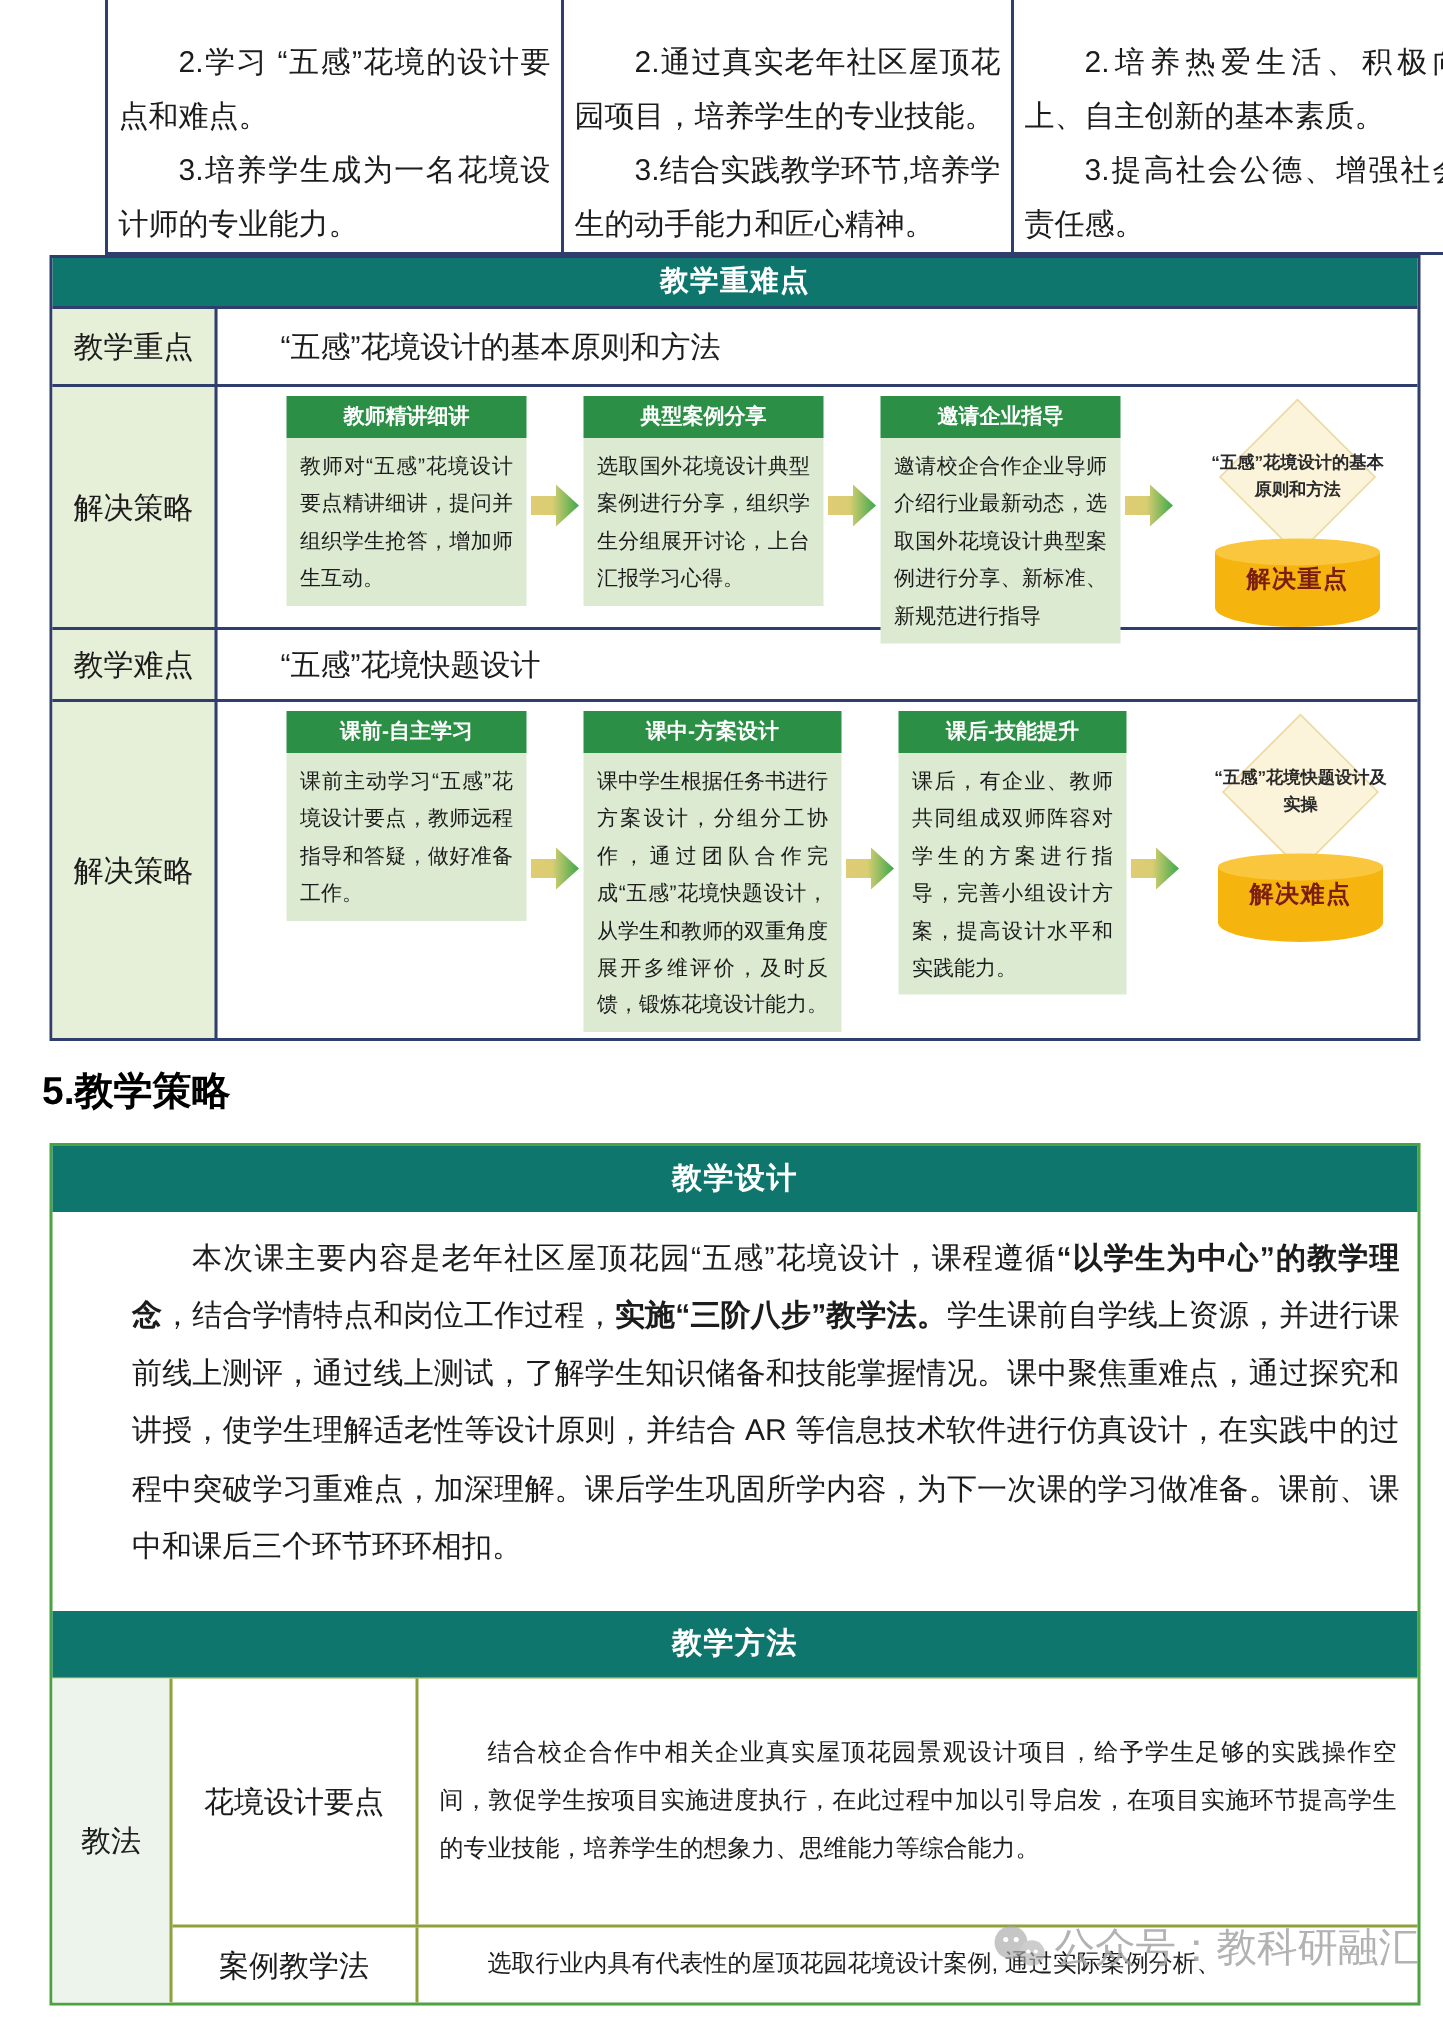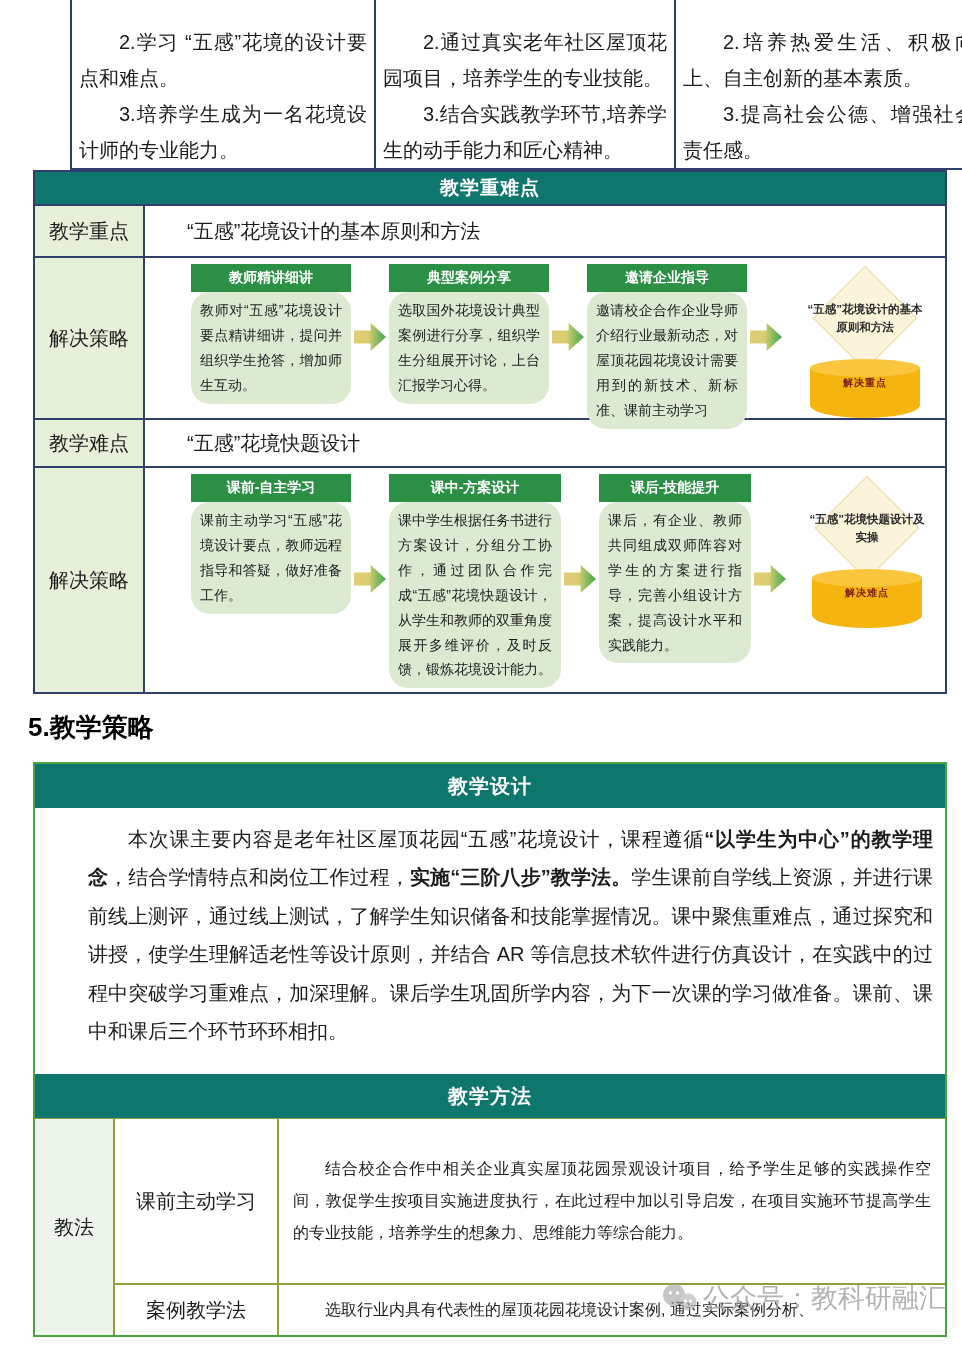--- a/index.html
+++ b/index.html
@@ -25,40 +25,40 @@
     display:flex; align-items:center; justify-content:center; font-size:20px; }
   .kt-value { flex:1; display:flex; align-items:center; padding-left:42px; font-size:20px; }
   .h52 { height:52px; } .h162 { height:162px; } .h48 { height:48px; } .h226 { height:226px; }
 
   
   .kt-flow { flex:1; display:flex; align-items:flex-start; padding:6px 0 8px 46px; }
   .step { display:flex; flex-direction:column; }
   .step-head { background:#2b8f45; color:#fff; font-weight:bold; font-size:14px;
     text-align:center; padding:5px 2px; }
   .step-body { background:#dcead2; flex:1; padding:6px 9px; font-size:14px;
-    line-height:1.78; text-align:justify; display:flex; align-items:center;border-radius:19px; }
+    line-height:1.78; text-align:justify; display:flex; align-items:center; }
   .w160 { width:160px; } .w172 { width:172px; } .w152 { width:152px; }
   .arrow { width:38px; display:flex; align-items:center; justify-content:center; align-self:center; height:100%; }
   .arrow i { display:block; width:32px; height:32px;
     background:linear-gradient(90deg,#e0cc74 0%,#d9cd72 45%,#3ca94b 100%);
     clip-path:polygon(0 30%,52% 30%,52% 6%,100% 50%,52% 94%,52% 70%,0 70%); }
   .result { flex:1; display:flex; flex-direction:column; align-items:center; justify-content:center; }
   .diamond-wrap { position:relative; width:150px; height:108px;
     display:flex; align-items:center; justify-content:center; }
   .diamond-bg { position:absolute; left:50%; top:50%; width:74px; height:74px;
     transform:translate(-50%,-50%) rotate(45deg);
     background:#fbf3da; border:1px solid #ecd9a0; }
   .diamond-text { position:relative; width:120px; text-align:center; font-size:11.5px;
     font-weight:bold; line-height:1.6; color:#2a2a2a; }
   .cylinder { position:relative; width:110px; height:50px; margin-top:-4px;
     background:#f6b40f; border-radius:0 0 55px 55px / 0 0 13px 13px; }
   .cyl-top { position:absolute; left:0; top:-9px; width:110px; height:18px;
     background:#fac63d; border-radius:50%; }
   .cyl-text { position:absolute; left:0; top:8px; width:110px; text-align:center;
-    font-size:10px; font-weight:bold; color:#7c1d12; letter-spacing:1px; }
+    font-size:16px; font-weight:bold; color:#7c1d12; letter-spacing:1px; }
 
   
   .section-heading { position:absolute; left:28px; top:710px; font-size:26px;
     font-weight:bold; color:#000; }
 
   
   .design-table { position:absolute; left:33px; top:762px; width:914px;
     border:2px solid #49a33e; background:#fff; }
   .band-lg { height:44px; line-height:44px; font-size:20px; letter-spacing:1px; }
   .design-paragraph { padding:12px 12px 24px 12px; font-size:20px; line-height:1.92;
@@ -127,21 +127,21 @@
           <div class="step-body">
               <span>选取国外花境设计典型案例进行分享，组织学生分组展开讨论，上台汇报学习心得。</span>
             </div>
         </div>
         <div class="arrow">
             <i></i>
           </div>
         <div class="step w160">
           <div class="step-head">邀请企业指导</div>
           <div class="step-body">
-              <span>邀请校企合作企业导师介绍行业最新动态，对屋顶花园花境设计需要用到的新技术、新标准、课前主动学习</span>
+              <span>邀请校企合作企业导师介绍行业最新动态，选取国外花境设计典型案例进行分享、新标准、新规范进行指导</span>
             </div>
         </div>
         <div class="arrow">
             <i></i>
           </div>
         <div class="result">
           <div class="diamond-wrap">
             <i class="diamond-bg"></i>
             <span class="diamond-text">“五感”花境设计的基本原则和方法</span>
           </div>
@@ -206,21 +206,21 @@
 
   <div class="design-table">
     <div class="band band-lg">教学设计</div>
     <div class="design-paragraph"><span>本次课主要内容是老年社区屋顶花园“五感”花境设计，课程遵循</span><span class="b">“以学生为中心”的教学理念</span><span>，结合学情特点和岗位工作过程，</span><span class="b">实施“三阶八步”教学法。</span><span>学生课前自学线上资源，并进行课前线上测评，通过线上测试，了解学生知识储备和技能掌握情况。课中聚焦重难点，通过探究和讲授，使学生理解适老性等设计原则，并结合 AR 等信息技术软件进行仿真设计，在实践中的过程中突破学习重难点，加深理解。课后学生巩固所学内容，为下一次课的学习做准备。课前、课中和课后三个环节环环相扣。</span></div>
 
     <div class="band band-lg">教学方法</div>
     <div class="methods-body">
       <div class="group-cell">教法</div>
       <div class="methods-rows">
         <div class="m-row mh164">
-          <div class="m-name">课前主动学习</div>
+          <div class="m-name">花境设计要点</div>
           <div class="m-desc">
               <span>结合校企合作中相关企业真实屋顶花园景观设计项目，给予学生足够的实践操作空间，敦促学生按项目实施进度执行，在此过程中加以引导启发，在项目实施环节提高学生的专业技能，培养学生的想象力、思维能力等综合能力。</span>
             </div>
         </div>
         <div class="m-row mh52">
           <div class="m-name">案例教学法</div>
           <div class="m-desc">
               <span>选取行业内具有代表性的屋顶花园花境设计案例, 通过实际案例分析、</span>
             </div>
         </div>

